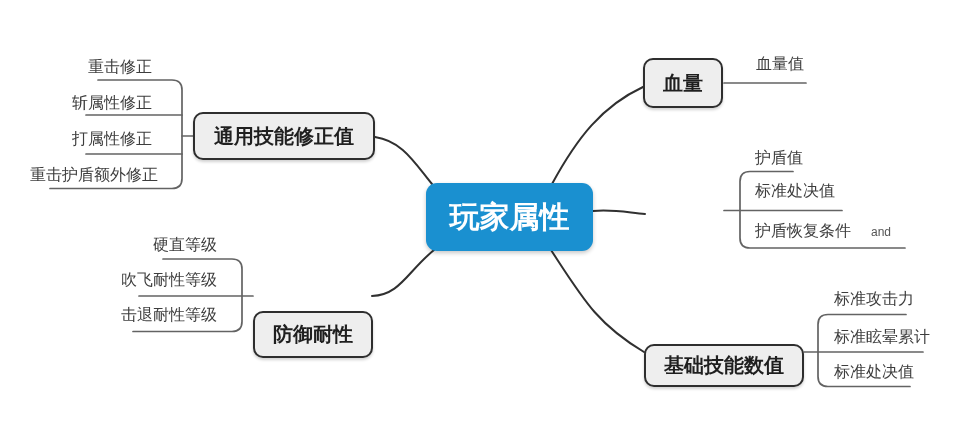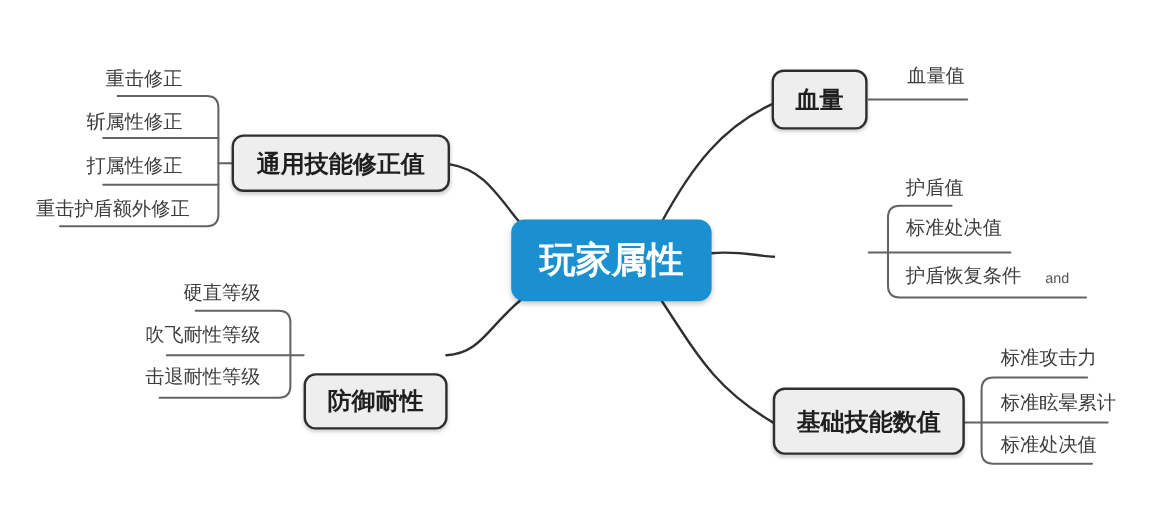--- a/index.html
+++ b/index.html
@@ -56,21 +56,21 @@
 
     <path class="leafline" d="M 906 314.5 H 828 Q 818 314.5 818 324.5 V 376.5 Q 818 386.5 828 386.5 H 910"></path>
     <path class="leafline" d="M 804 352 H 923"></path>
   </svg>
 
   <div class="central" style="left:426px;top:183px;width:167px;height:68px;">玩家属性</div>
 
   <div class="topic" style="left:193px;top:112px;width:182px;height:48px;">通用技能修正值</div>
   <div class="topic" style="left:253px;top:273px;width:120px;height:47px;margin-top:38px;">防御耐性</div>
   <div class="topic" style="left:643px;top:58px;width:80px;height:50px;">血量</div>
-  <div class="topic" style="left:644px;top:323px;width:160px;height:56px;">基础技能数值</div>
+  <div class="topic" style="left:644px;top:344px;width:160px;height:43px;">基础技能数值</div>
 
   <div class="leaf r" style="left:30px;top:60px;width:122px;">重击修正</div>
   <div class="leaf r" style="left:30px;top:96px;width:122px;">斩属性修正</div>
   <div class="leaf r" style="left:30px;top:132px;width:122px;">打属性修正</div>
   <div class="leaf r" style="left:30px;top:168px;width:122px;">重击护盾额外修正</div>
 
   <div class="leaf r" style="left:95px;top:238px;width:122px;">硬直等级</div>
   <div class="leaf r" style="left:95px;top:273px;width:122px;">吹飞耐性等级</div>
   <div class="leaf r" style="left:95px;top:308px;width:122px;">击退耐性等级</div>
 

